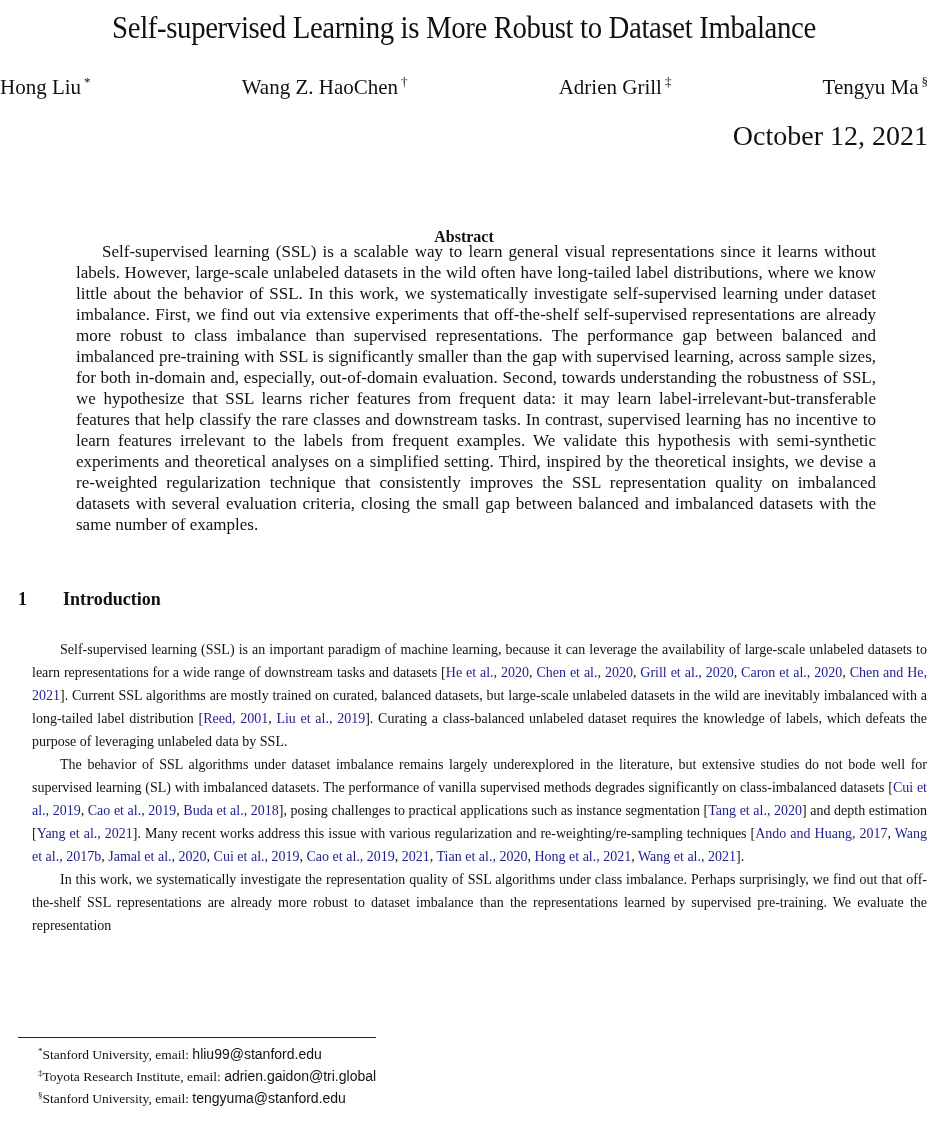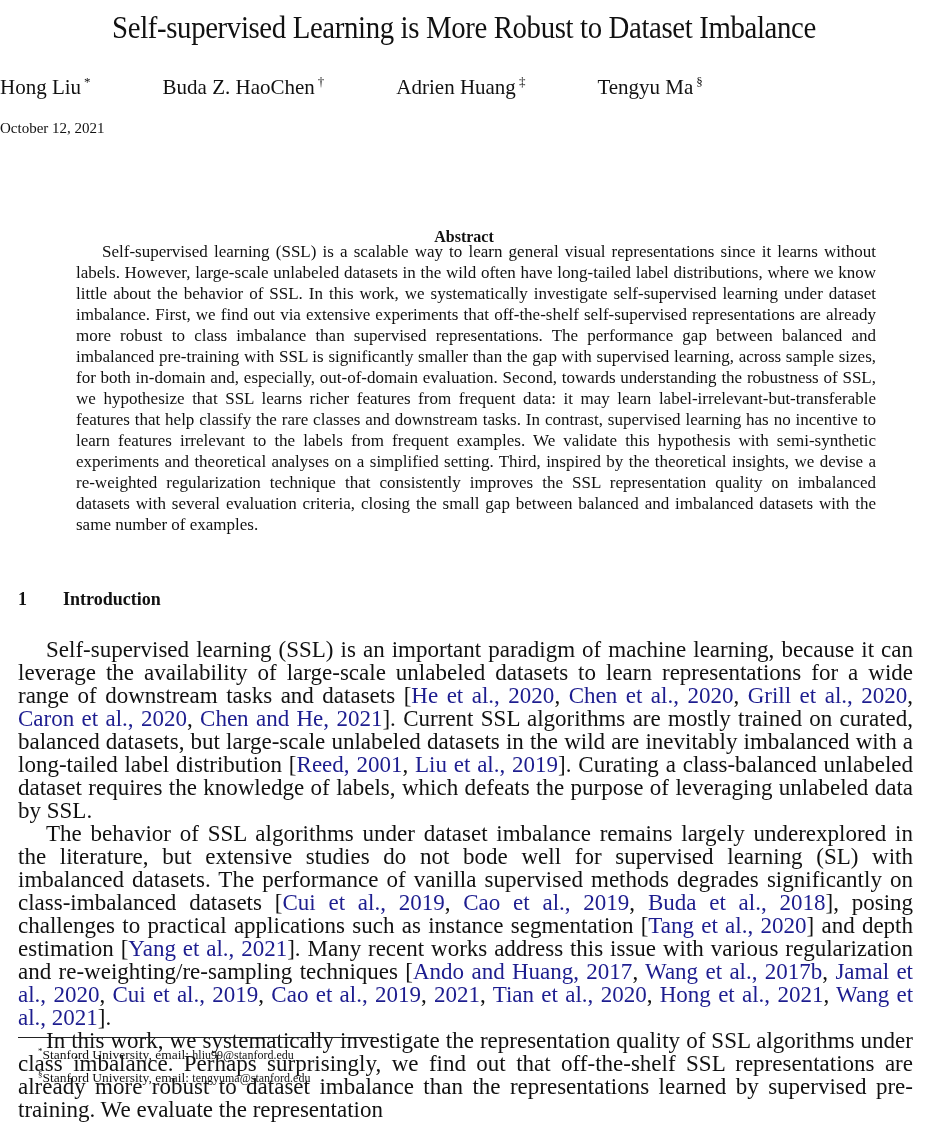--- a/index.html
+++ b/index.html
@@ -1,54 +1,55 @@
 <!DOCTYPE html>
 <html><head>
 <meta charset="utf-8">
 <style>
   html, body { margin: 0; padding: 0; background: #ffffff; }
   body { width: 928px; height: 1128px; overflow: hidden; position: relative; color: #111; font-family: "DejaVu Serif", "Liberation Serif", serif; }
   .title { position: absolute; top: 10px; left: 0; width: 928px; text-align: center; font-family: "Liberation Serif", serif; font-size: 31px; letter-spacing: -0.4px; transform: scaleX(0.93); transform-origin: center; }
-  .authors { position: absolute; top: 74px; left: 0; width: 928px; display: flex; justify-content: flex-start; gap: 72px; font-family: "Liberation Serif", serif; font-size: 21px; }
+  .authors { position: absolute; top: 74px; left: 0; width: 928px; display: flex; justify-content: space-between; gap: 28px; font-family: "Liberation Serif", serif; font-size: 21px; }
   .authors sup { font-size: 13px; vertical-align: 8px; margin-left: 3px; }
-  .date { position: absolute; top: 120px; left: 0; width: 928px; text-align: left; font-family: "Liberation Serif", serif; font-size: 15px; }
+  .date { position: absolute; top: 120px; left: 0; width: 928px; text-align: right; font-family: "Liberation Serif", serif; font-size: 28px; }
   .abs-head { position: absolute; top: 228px; left: 0; width: 928px; text-align: center; font-family: "Liberation Serif", serif; font-weight: bold; font-size: 16px; }
   .abstract { position: absolute; top: 241px; left: 76px; width: 800px; font-family: "Liberation Serif", serif; font-size: 17px; line-height: 21px; text-align: justify; text-indent: 26px; margin: 0; }
   .section { position: absolute; top: 589px; left: 18px; font-family: "Liberation Serif", serif; font-weight: bold; font-size: 18px; }
   .section .num { display: inline-block; width: 45px; }
-  .intro { position: absolute; top: 638px; left: 18px; width: 895px; font-family: "Liberation Serif", serif; font-size: 23px; line-height: 23px; text-align: justify; }
+  .intro { position: absolute; top: 638px; left: 32px; width: 895px; font-family: "Liberation Serif", serif; font-size: 14px; line-height: 23px; text-align: justify; }
   .intro p { margin: 0; text-indent: 28px; }
   .cite { color: #1d1d8f; text-decoration: none; cursor: pointer; }
   .fn-rule { position: absolute; top: 1037px; left: 18px; width: 358px; height: 0; border-top: 1px solid #222; }
   .footnotes { position: absolute; top: 1042px; left: 38px; font-family: "Liberation Serif", serif; font-size: 13.5px; line-height: 19px; }
   .footnotes div sup { font-size: 9px; vertical-align: 5px; }
-  .mono { font-family: Liberation Serif, serif; font-size: 12px; }
+  .mono { font-family: Liberation Sans, sans-serif; font-size: 14px; }
 </style>
 </head>
 <body>
 
 <div class="title">Self-supervised Learning is More Robust to Dataset Imbalance</div>
 
 <div class="authors">
   <span><span>Hong Liu</span><sup>*</sup></span>
-  <span><span>Buda Z. HaoChen</span><sup>†</sup></span>
-  <span><span>Adrien Huang</span><sup>‡</sup></span>
+  <span><span>Wang Z. HaoChen</span><sup>†</sup></span>
+  <span><span>Adrien Grill</span><sup>‡</sup></span>
   <span><span>Tengyu Ma</span><sup>§</sup></span>
 </div>
 
 <div class="date">October 12, 2021</div>
 
 <div class="abs-head">Abstract</div>
 <p class="abstract">Self-supervised learning (SSL) is a scalable way to learn general visual representations since it learns without labels. However, large-scale unlabeled datasets in the wild often have long-tailed label distributions, where we know little about the behavior of SSL. In this work, we systematically investigate self-supervised learning under dataset imbalance. First, we find out via extensive experiments that off-the-shelf self-supervised representations are already more robust to class imbalance than supervised representations. The performance gap between balanced and imbalanced pre-training with SSL is significantly smaller than the gap with supervised learning, across sample sizes, for both in-domain and, especially, out-of-domain evaluation. Second, towards understanding the robustness of SSL, we hypothesize that SSL learns richer features from frequent data: it may learn label-irrelevant-but-transferable features that help classify the rare classes and downstream tasks. In contrast, supervised learning has no incentive to learn features irrelevant to the labels from frequent examples. We validate this hypothesis with semi-synthetic experiments and theoretical analyses on a simplified setting. Third, inspired by the theoretical insights, we devise a re-weighted regularization technique that consistently improves the SSL representation quality on imbalanced datasets with several evaluation criteria, closing the small gap between balanced and imbalanced datasets with the same number of examples.</p>
 
 <div class="section"><span class="num">1</span><span>Introduction</span></div>
 
 <div class="intro">
   <p><span>Self-supervised learning (SSL) is an important paradigm of machine learning, because it can leverage the availability of large-scale unlabeled datasets to learn representations for a wide range of downstream tasks and datasets [</span><a class="cite">He et al., 2020</a><span>, </span><a class="cite">Chen et al., 2020</a><span>, </span><a class="cite">Grill et al., 2020</a><span>, </span><a class="cite">Caron et al., 2020</a><span>, </span><a class="cite">Chen and He, 2021</a><span>]. Current SSL algorithms are mostly trained on curated, balanced datasets, but large-scale unlabeled datasets in the wild are inevitably imbalanced with a long-tailed label distribution [</span><a class="cite">Reed, 2001</a><span>, </span><a class="cite">Liu et al., 2019</a><span>]. Curating a class-balanced unlabeled dataset requires the knowledge of labels, which defeats the purpose of leveraging unlabeled data by SSL.</span></p>
   <p><span>The behavior of SSL algorithms under dataset imbalance remains largely underexplored in the literature, but extensive studies do not bode well for supervised learning (SL) with imbalanced datasets. The performance of vanilla supervised methods degrades significantly on class-imbalanced datasets [</span><a class="cite">Cui et al., 2019</a><span>, </span><a class="cite">Cao et al., 2019</a><span>, </span><a class="cite">Buda et al., 2018</a><span>], posing challenges to practical applications such as instance segmentation [</span><a class="cite">Tang et al., 2020</a><span>] and depth estimation [</span><a class="cite">Yang et al., 2021</a><span>]. Many recent works address this issue with various regularization and re-weighting/re-sampling techniques [</span><a class="cite">Ando and Huang, 2017</a><span>, </span><a class="cite">Wang et al., 2017b</a><span>, </span><a class="cite">Jamal et al., 2020</a><span>, </span><a class="cite">Cui et al., 2019</a><span>, </span><a class="cite">Cao et al., 2019</a><span>, </span><a class="cite">2021</a><span>, </span><a class="cite">Tian et al., 2020</a><span>, </span><a class="cite">Hong et al., 2021</a><span>, </span><a class="cite">Wang et al., 2021</a><span>].</span></p>
   <p>In this work, we systematically investigate the representation quality of SSL algorithms under class imbalance. Perhaps surprisingly, we find out that off-the-shelf SSL representations are already more robust to dataset imbalance than the representations learned by supervised pre-training. We evaluate the representation</p>
 </div>
 
 <div class="fn-rule"></div>
 <div class="footnotes">
   <div><sup>*</sup><span>Stanford University, email: </span><span class="mono">hliu99@stanford.edu</span></div>
+  <div><sup>‡</sup><span>Toyota Research Institute, email: </span><span class="mono">adrien.gaidon@tri.global</span></div>
   <div><sup>§</sup><span>Stanford University, email: </span><span class="mono">tengyuma@stanford.edu</span></div>
 </div>
 
 </body></html>

